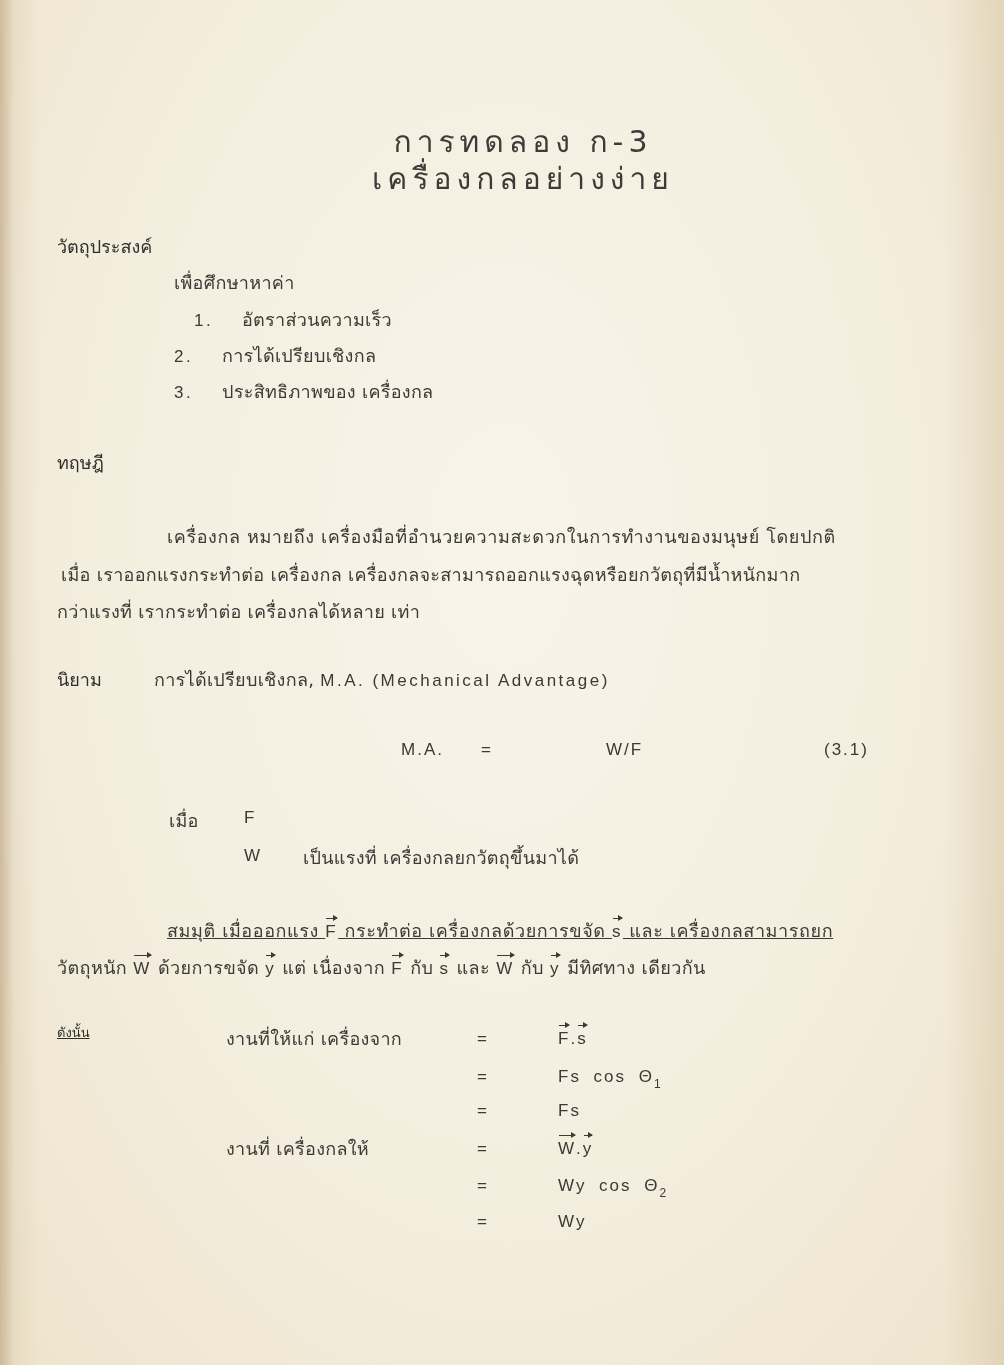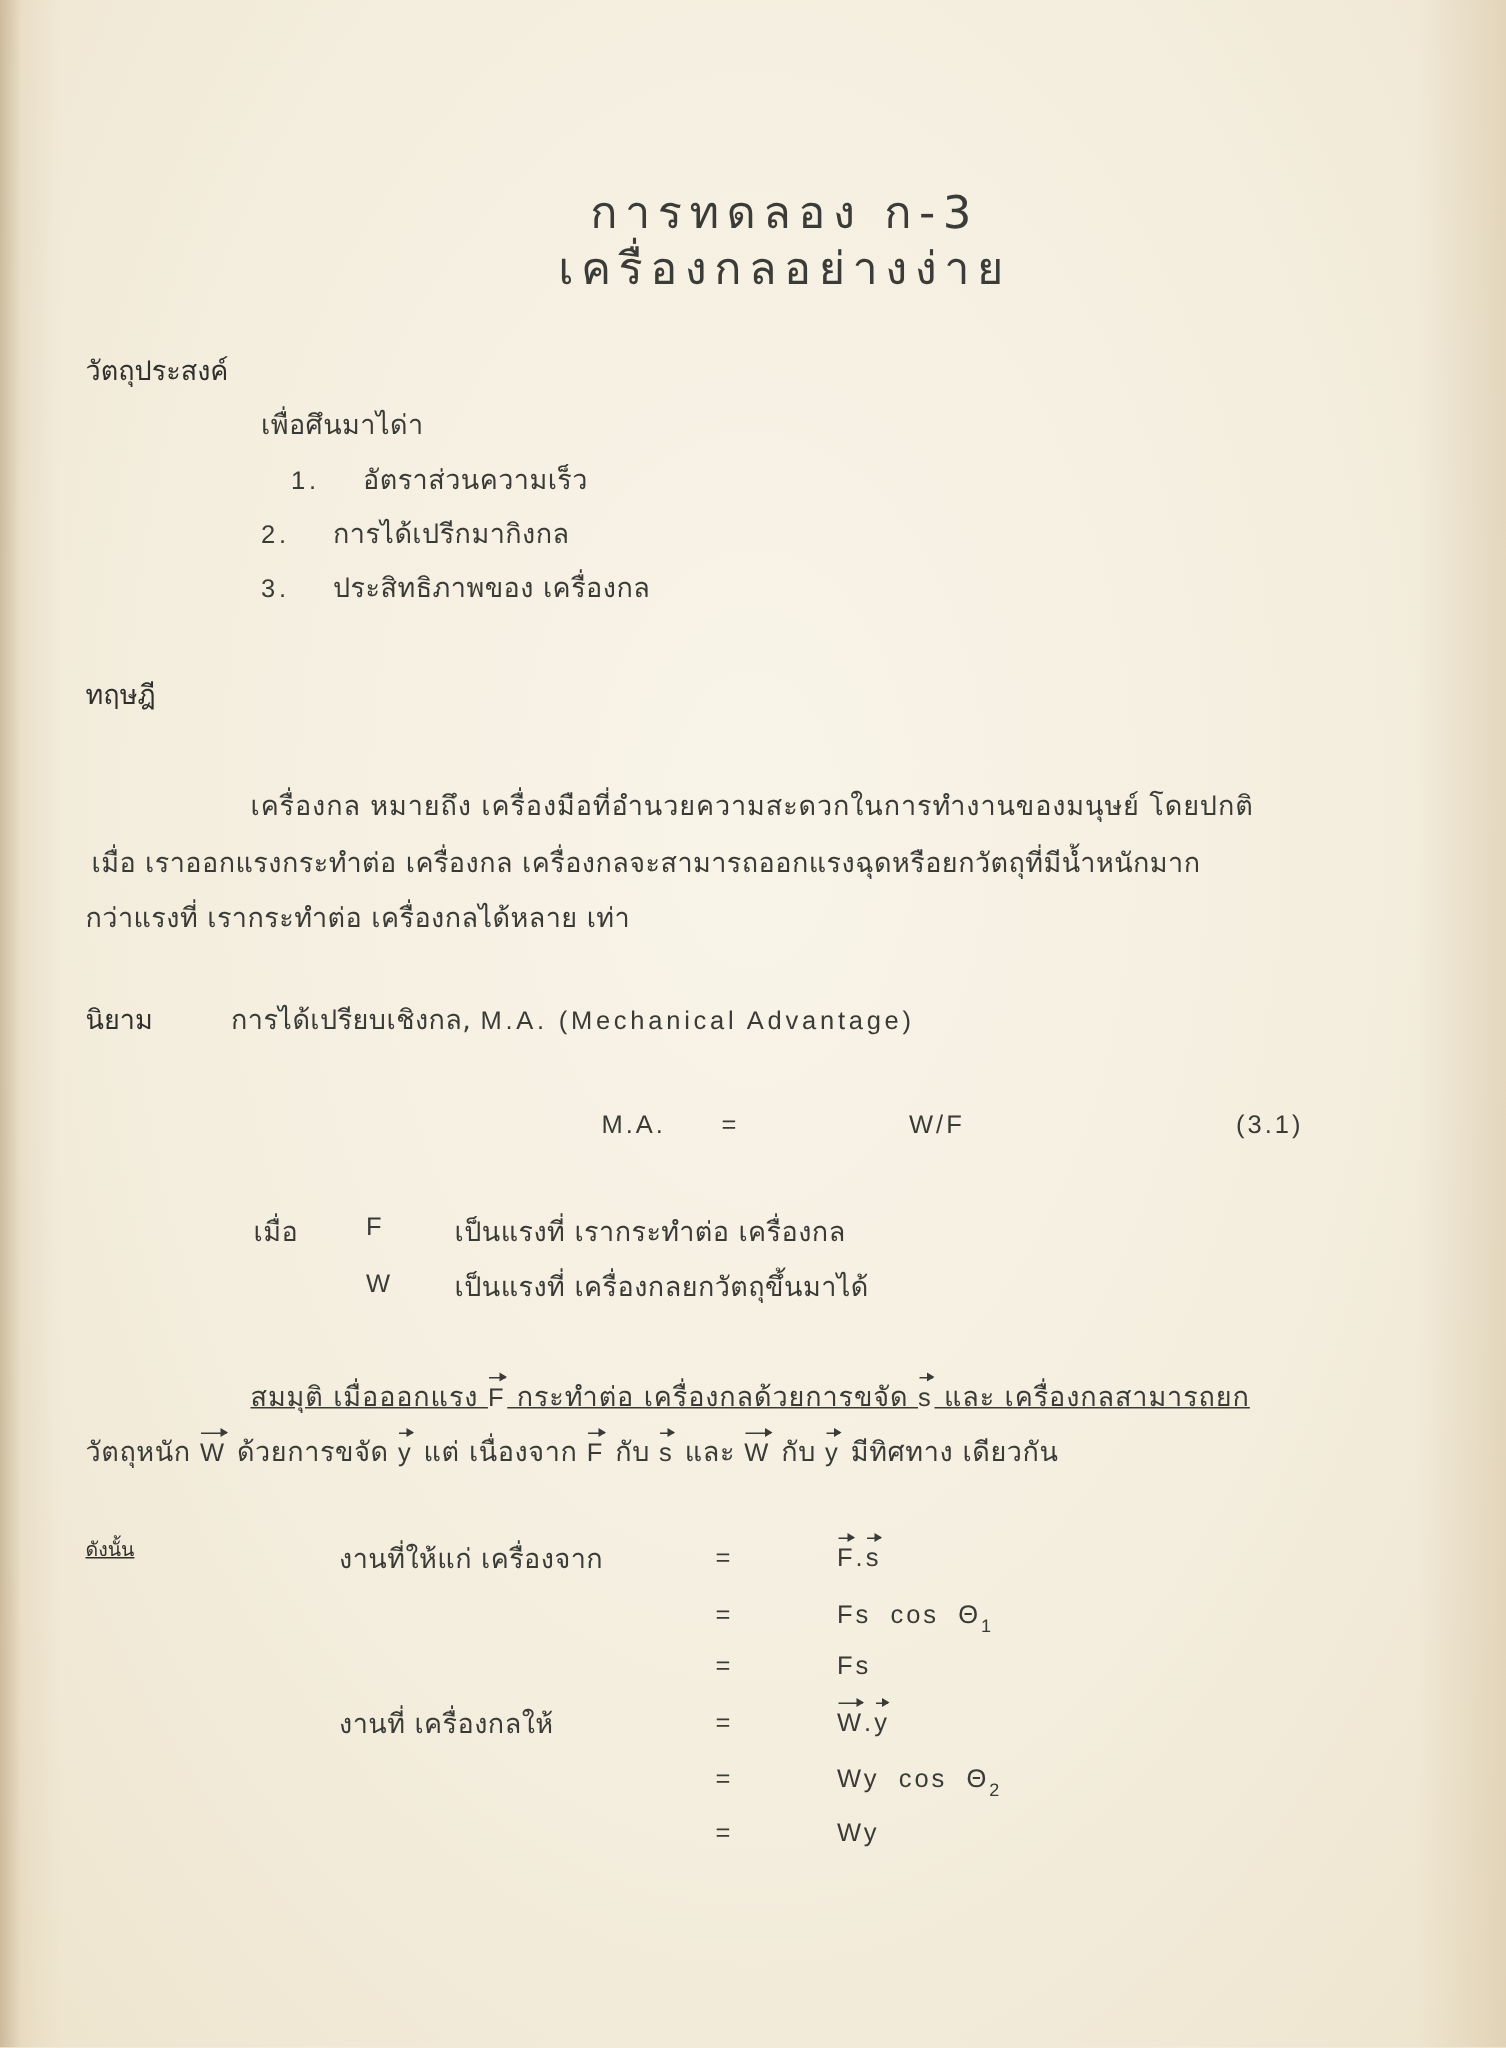--- a/index.html
+++ b/index.html
@@ -40,27 +40,27 @@
 </style>
 </head>
 <body>
 
 <div class="page">
 
   <div class="abs title" style="top:118px;">การทดลอง ก-3</div>
   <div class="abs title" style="top:155px;">เครื่องกลอย่างง่าย</div>
 
   <div class="abs heading" style="left:36px; top:232px;">วัตถุประสงค์</div>
-  <div class="abs body-text" style="left:153px; top:268px;">เพื่อศึนมาได่า</div>
+  <div class="abs body-text" style="left:153px; top:268px;">เพื่อศึกษาหาค่า</div>
 
   <div class="abs body-text" style="left:153px; top:305px;margin-left:20px;">
     <span class="latin" style="display:inline-block;width:48px;">1.</span><span>อัตราส่วนความเร็ว</span>
   </div>
   <div class="abs body-text" style="left:153px; top:341px;">
-    <span class="latin" style="display:inline-block;width:48px;">2.</span><span>การได้เปรีกมากิงกล</span>
+    <span class="latin" style="display:inline-block;width:48px;">2.</span><span>การได้เปรียบเชิงกล</span>
   </div>
   <div class="abs body-text" style="left:153px; top:377px;">
     <span class="latin" style="display:inline-block;width:48px;">3.</span><span>ประสิทธิภาพของ เครื่องกล</span>
   </div>
 
   <div class="abs heading" style="left:36px; top:448px;">ทฤษฎี</div>
   <div class="abs body-text" style="left:146px; top:522px; letter-spacing:0.6px;">เครื่องกล  หมายถึง  เครื่องมือที่อำนวยความสะดวกในการทำงานของมนุษย์  โดยปกติ</div>
   <div class="abs body-text" style="left:40px; top:560px; letter-spacing:0.3px;">เมื่อ เราออกแรงกระทำต่อ เครื่องกล      เครื่องกลจะสามารถออกแรงฉุดหรือยกวัตถุที่มีน้ำหนักมาก</div>
   <div class="abs body-text" style="left:36px; top:597px;">กว่าแรงที่ เรากระทำต่อ เครื่องกลได้หลาย เท่า</div>
 
@@ -70,21 +70,20 @@
     <span class="latin">M.A. (Mechanical Advantage)</span>
   </div>
 
   <div class="abs eq" style="left:380px; top:740px;">M.A.</div>
   <div class="abs eq" style="left:460px; top:740px;">=</div>
   <div class="abs eq" style="left:550px; top:740px;margin-left:35px;">W/F</div>
   <div class="abs eq" style="left:803px; top:740px;">(3.1)</div>
 
   <div class="abs body-text" style="left:148px; top:806px;">เมื่อ</div>
   <div class="abs eq" style="left:223px; top:808px;">F</div>
-  <div class="abs body-text" style="left:282px; top:806px;">เป็นแรงที่ เรากระทำต่อ เครื่องกล</div>
   <div class="abs eq" style="left:223px; top:846px;">W</div>
   <div class="abs body-text" style="left:282px; top:843px;">เป็นแรงที่ เครื่องกลยกวัตถุขึ้นมาได้</div>
 
   <div class="abs body-text" style="left:146px; top:916px; letter-spacing:0.6px;text-decoration:underline;">
     <span>สมมุติ  เมื่อออกแรง </span><span class="vec latin">F</span><span> กระทำต่อ เครื่องกลด้วยการขจัด </span><span class="vec latin">s</span><span> และ เครื่องกลสามารถยก</span>
   </div>
   <div class="abs body-text" style="left:36px; top:953px; letter-spacing:0.4px;">
     <span>วัตถุหนัก </span><span class="vec latin">W</span><span> ด้วยการขจัด </span><span class="vec latin">y</span><span> แต่ เนื่องจาก </span><span class="vec latin">F</span><span> กับ </span><span class="vec latin">s</span><span> และ </span><span class="vec latin">W</span><span> กับ </span><span class="vec latin">y</span><span> มีทิศทาง เดียวกัน</span>
   </div>
 

